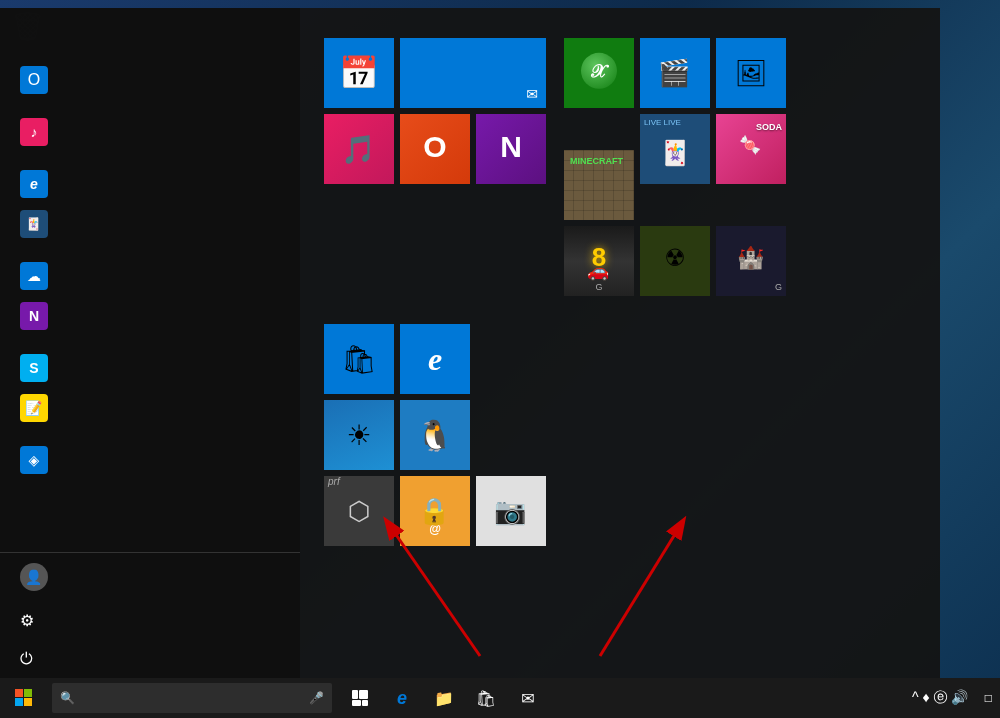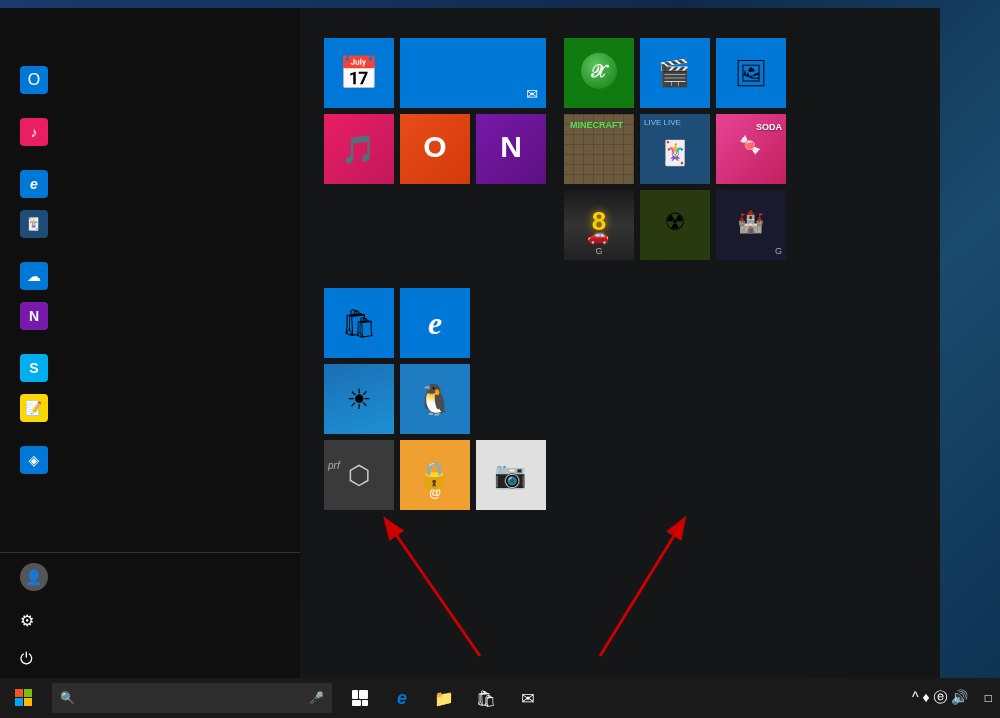--- a/index.html
+++ b/index.html
@@ -250,20 +250,21 @@
     }
 
     
     .tile-minecraft-bg {
       background: linear-gradient(135deg, #5a4a30 0%, #7a6a50 50%, #5a4a30 100%);
       background-image: repeating-linear-gradient(
         0deg, transparent, transparent 8px, rgba(0,0,0,0.1) 8px, rgba(0,0,0,0.1) 9px
       ), repeating-linear-gradient(
         90deg, transparent, transparent 8px, rgba(0,0,0,0.1) 8px, rgba(0,0,0,0.1) 9px
       );
+      margin-top: 36px;
     }
 
     .tile-section-gap { height: 12px; }
   </style>
 </head>
 <body>
 
 <div class="desktop"></div>
 
 <div class="desktop-icon" style="position:absolute;top:10px;left:10px;z-index:10;text-align:center;">
@@ -484,21 +485,21 @@
 
       <div class="tile tile-sm" style="background:#1e7cc2;position:relative;">
         <div class="tile-icon-center" style="font-size:30px;">🐧</div>
       </div>
     </div>
 
     <div class="tile-row">
 
       <div class="tile tile-sm" style="background:#3a3a3a;position:relative;">
         <div class="tile-icon-center" style="font-size:26px;color:#ccc;">⬡</div>
-        <div style="position:absolute;top:20px;left:4px;font-size:10px;color:#aaa;font-style:italic;">prf</div>
+        <div style="position:absolute;top:0;left:4px;font-size:10px;color:#aaa;font-style:italic;">prf</div>
       </div>
 
       <div class="tile tile-sm" style="background:#f0a030;position:relative;">
         <div class="tile-icon-center" style="font-size:26px;">🔒</div>
         <div style="position:absolute;bottom:10px;left:50%;transform:translateX(-50%);font-size:12px;color:white;font-weight:bold;">@</div>
       </div>
 
       <div class="tile tile-sm" style="background:#e0e0e0;position:relative;">
         <div class="tile-icon-center" style="font-size:26px;">📷</div>
         <span class="tile-label" style="color:#333;"></span>

